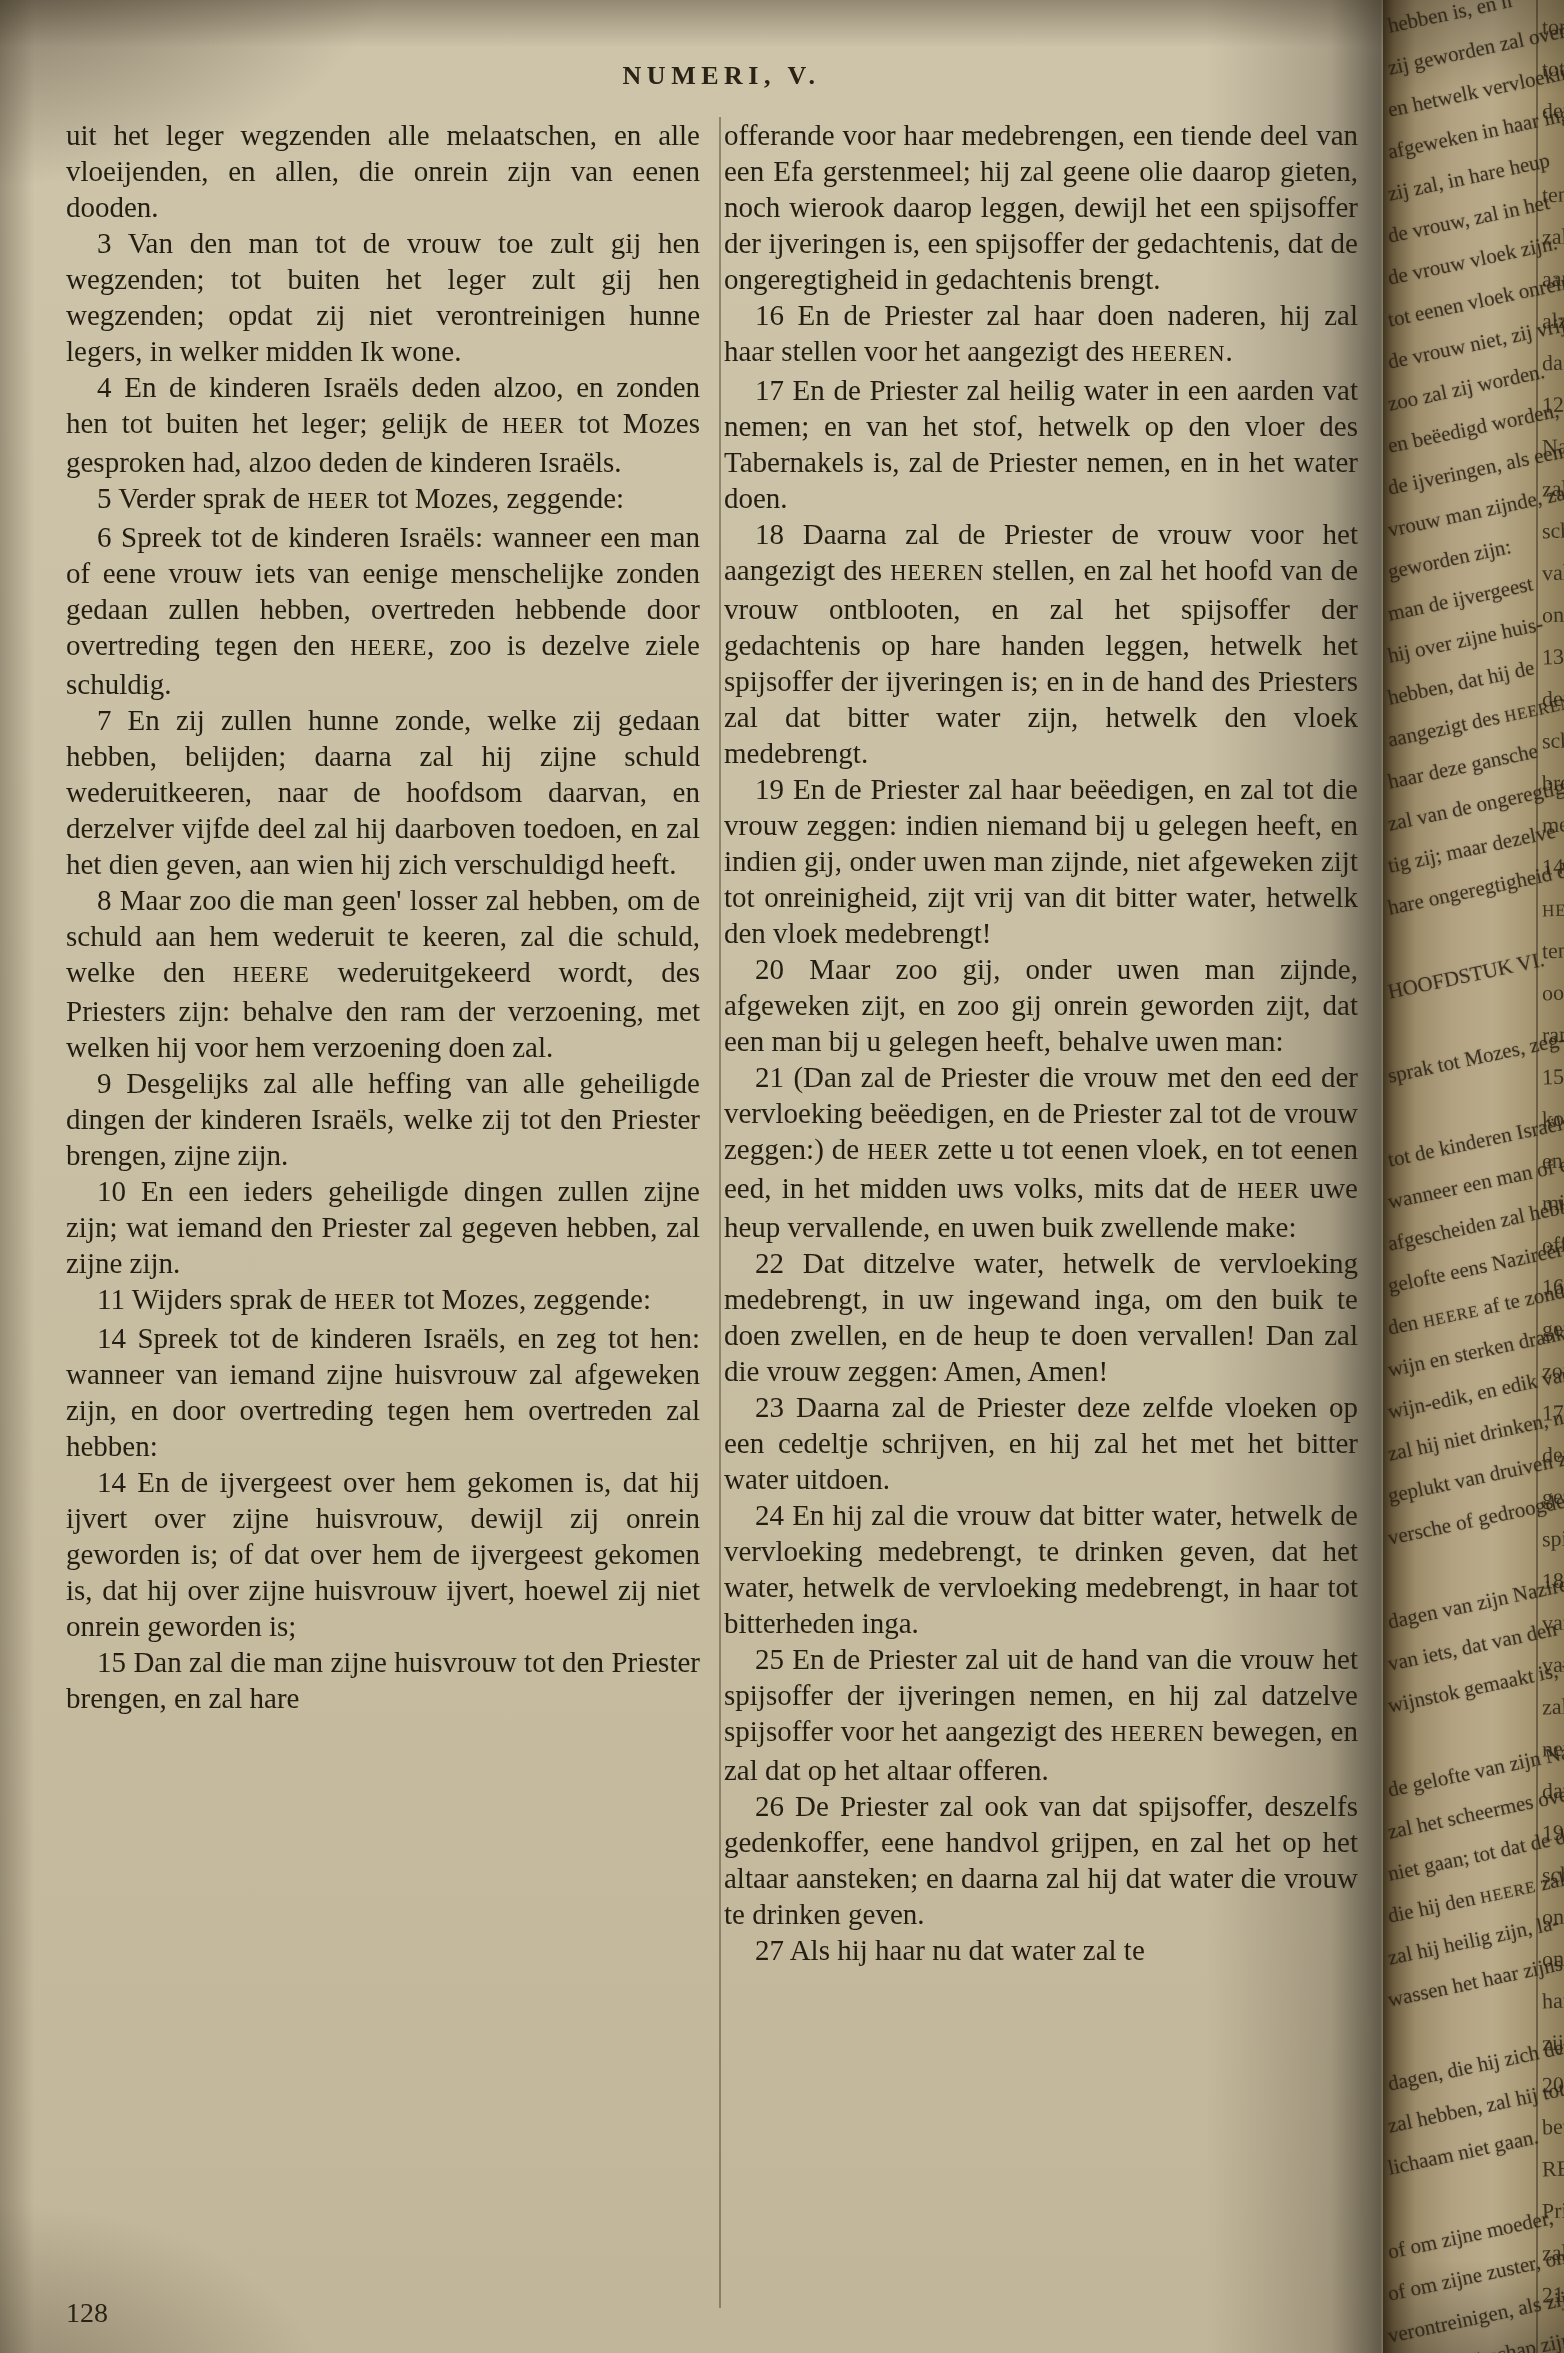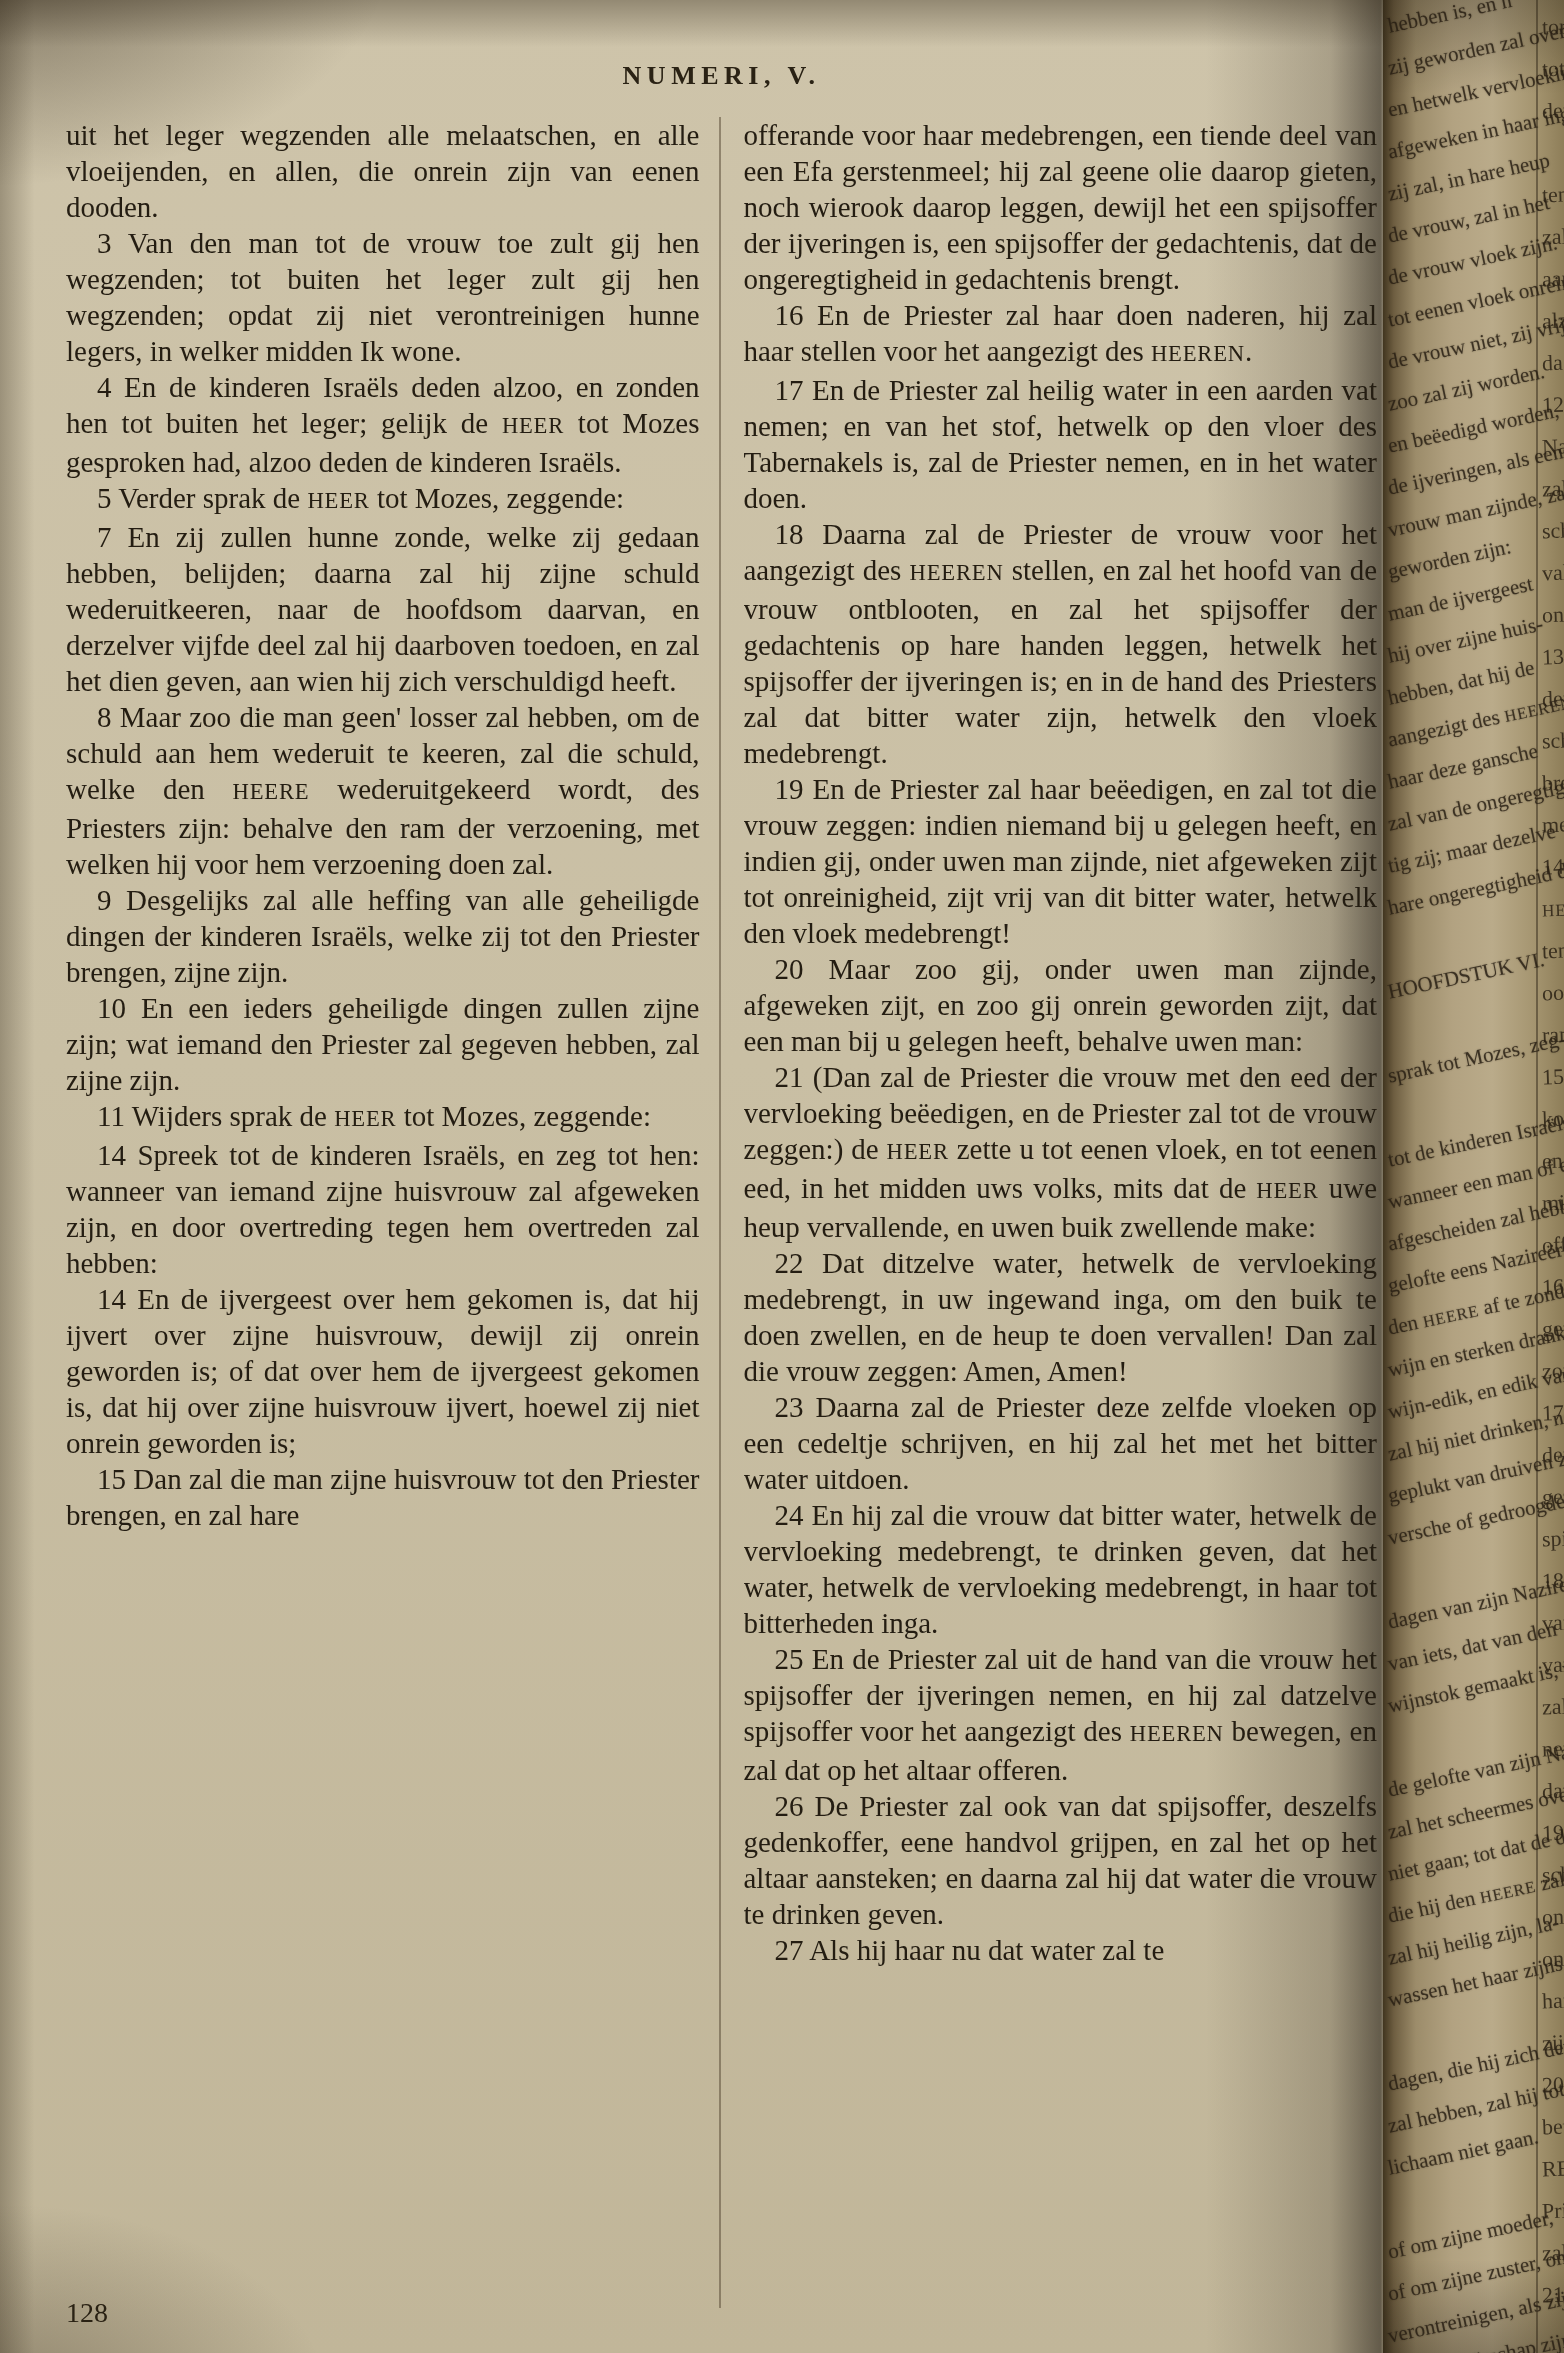--- a/index.html
+++ b/index.html
@@ -11,21 +11,21 @@
       radial-gradient(548px 329px at 0% 102%, rgba(48,38,24,.35), rgba(48,38,24,0) 60%),
       linear-gradient(180deg, rgba(52,42,26,.38) 0%, rgba(52,42,26,0) 2%),
       linear-gradient(90deg, rgba(52,42,26,.32) 0%, rgba(52,42,26,0) 2.2%),
       linear-gradient(90deg, rgba(40,31,18,0) 77%, rgba(40,31,18,.22) 85%, rgba(22,16,9,.55) 88.2%, rgba(22,16,9,.25) 88.5%),
       linear-gradient(180deg, #cec4aa 0%, #c9bfa4 45%, #c1b699 100%);
   }
   .header{
     position:absolute;top:61px;left:66px;width:1311px;text-align:center;
     font-size:26px;font-weight:bold;letter-spacing:5.5px;color:#2a2214;
   }
-  .columns{position:absolute;top:117px;left:66px;width:1311px;height:2196px;display:flex;gap:44px;}
+  .columns{position:absolute;top:117px;left:66px;width:1311px;height:2196px;display:flex;gap:24px;}
   .col{width:634px;height:100%;overflow:hidden;font-size:29px;line-height:36px;text-align:justify;}
   .col .verse{margin:0;text-indent:31px;}
   .col .verse:first-child{text-indent:0;}
   .sc{font-size:.78em;letter-spacing:0.8px;}
   .divider{position:absolute;top:117px;left:719px;width:1.6px;height:2191px;background:rgba(84,70,50,.5);}
   .page-number{position:absolute;top:2297px;left:66px;width:634px;font-size:28px;color:#2a2214;}
   .edge{
     position:absolute;top:0;left:1383px;width:182px;height:2354px;overflow:hidden;
     background:
       linear-gradient(180deg, rgba(30,23,13,.3), rgba(30,23,13,0) 4%, rgba(30,23,13,0) 96%, rgba(30,23,13,.32)),
@@ -47,20 +47,21 @@
 <div class="page">
 
   <div class="header">NUMERI, V.</div>
 
   <div class="columns">
     <div class="col">
         <div class="verse">uit het leger wegzenden alle melaatschen, en alle vloeijenden, en allen, die onrein zijn van eenen dooden.</div>
         <div class="verse">3 Van den man tot de vrouw toe zult gij hen wegzenden; tot buiten het leger zult gij hen wegzenden; opdat zij niet verontreinigen hunne legers, in welker midden Ik wone.</div>
         <div class="verse">4 En de kinderen Israëls deden alzoo, en zonden hen tot buiten het leger; gelijk de <span class="sc">HEER</span> tot Mozes gesproken had, alzoo deden de kinderen Israëls.</div>
         <div class="verse">5 Verder sprak de <span class="sc">HEER</span> tot Mozes, zeggende:</div>
+        <div class="verse">6 Spreek tot de kinderen Israëls: wanneer een man of eene vrouw iets van eenige menschelijke zonden gedaan zullen hebben, overtreden hebbende door overtreding tegen den <span class="sc">HEERE</span>, zoo is dezelve ziele schuldig.</div>
         <div class="verse">7 En zij zullen hunne zonde, welke zij gedaan hebben, belijden; daarna zal hij zijne schuld wederuitkeeren, naar de hoofdsom daarvan, en derzelver vijfde deel zal hij daarboven toedoen, en zal het dien geven, aan wien hij zich verschuldigd heeft.</div>
         <div class="verse">8 Maar zoo die man geen' losser zal hebben, om de schuld aan hem wederuit te keeren, zal die schuld, welke den <span class="sc">HEERE</span> wederuitgekeerd wordt, des Priesters zijn: behalve den ram der verzoening, met welken hij voor hem verzoening doen zal.</div>
         <div class="verse">9 Desgelijks zal alle heffing van alle geheiligde dingen der kinderen Israëls, welke zij tot den Priester brengen, zijne zijn.</div>
         <div class="verse">10 En een ieders geheiligde dingen zullen zijne zijn; wat iemand den Priester zal gegeven hebben, zal zijne zijn.</div>
         <div class="verse">11 Wijders sprak de <span class="sc">HEER</span> tot Mozes, zeggende:</div>
         <div class="verse">14 Spreek tot de kinderen Israëls, en zeg tot hen: wanneer van iemand zijne huisvrouw zal afgeweken zijn, en door overtreding tegen hem overtreden zal hebben:</div>
         <div class="verse">14 En de ijvergeest over hem gekomen is, dat hij ijvert over zijne huisvrouw, dewijl zij onrein geworden is; of dat over hem de ijvergeest gekomen is, dat hij over zijne huisvrouw ijvert, hoewel zij niet onrein geworden is;</div>
         <div class="verse">15 Dan zal die man zijne huisvrouw tot den Priester brengen, en zal hare</div>
       </div>
     <div class="col">

